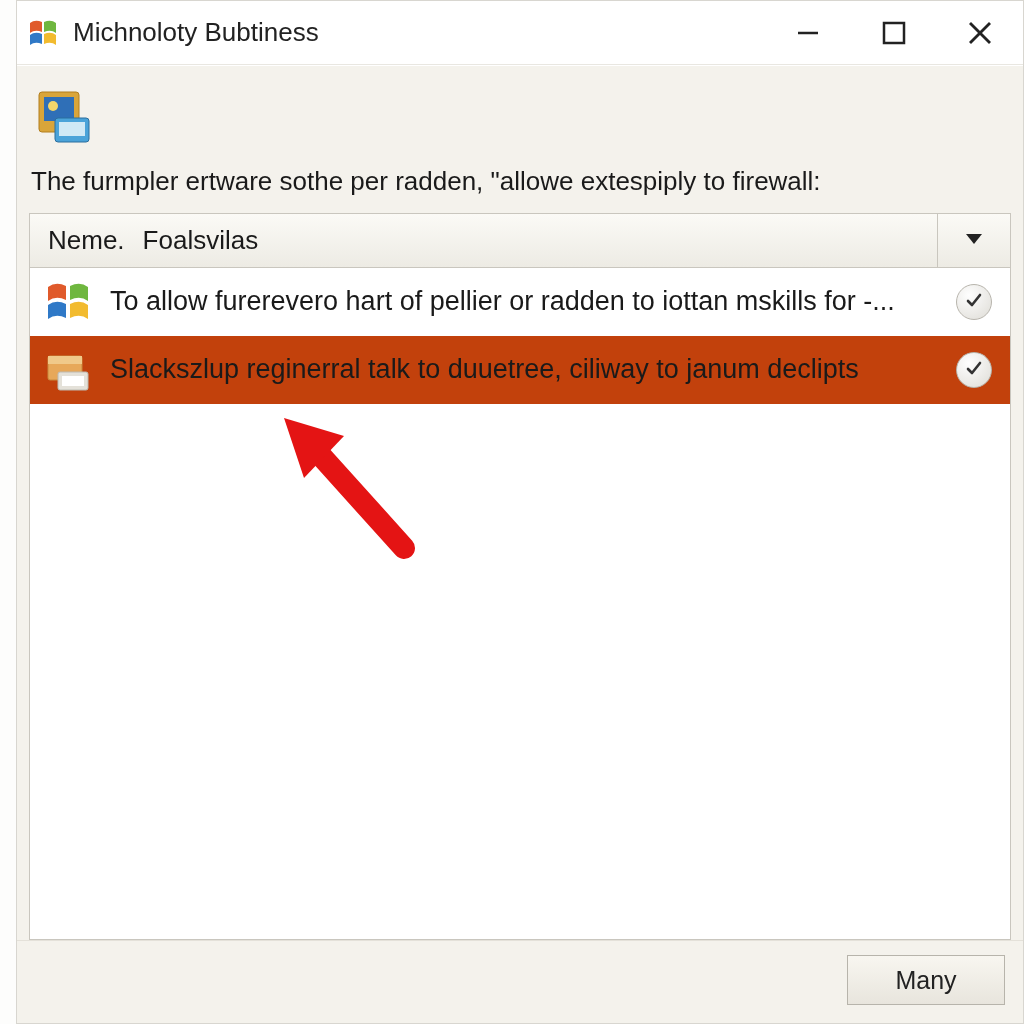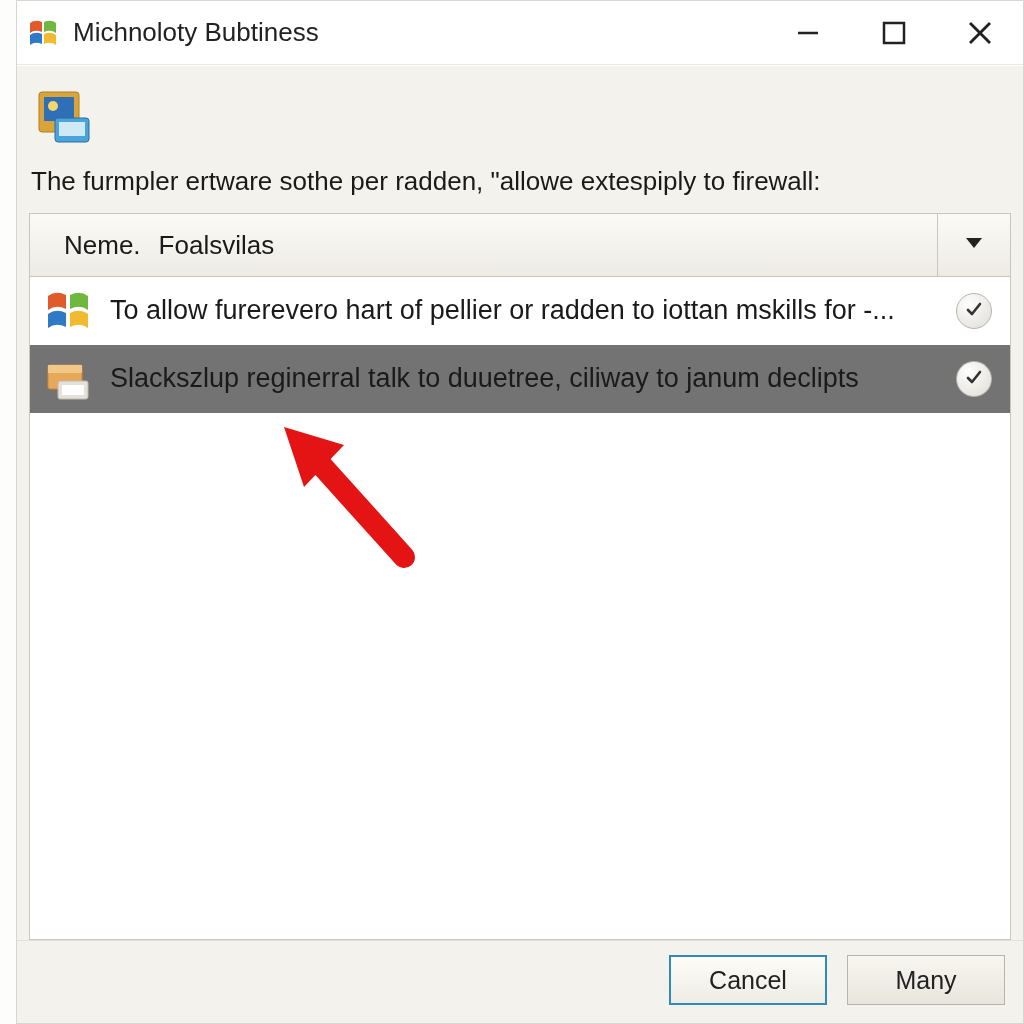--- a/index.html
+++ b/index.html
@@ -74,22 +74,21 @@
     color: #1a1a1a;
     padding: 10px 6px 16px 2px;
   }
 
   
   .filter-bar {
     display: flex;
     align-items: stretch;
     border: 1px solid #c9c6be;
     background: linear-gradient(#fbfaf6, #edebe4);
-    height: 64px;
-    padding-left: 16px;
+    height: 55px;
   }
   .filter-main {
     display: flex;
     align-items: center;
     gap: 18px;
     padding: 0 18px;
     font-size: 26px;
     flex: 1;
     border-right: 1px solid #c9c6be;
   }
@@ -109,21 +108,21 @@
     overflow: hidden;
     position: relative;
   }
   .list-item {
     display: flex;
     align-items: center;
     gap: 18px;
     padding: 10px 18px 10px 14px;
   }
   .list-item.selected {
-    background: #737373;
+    background: #c2410c;
   }
   .item-icon { width: 48px; height: 48px; flex: 0 0 48px; }
   .item-text {
     font-size: 27px;
     line-height: 1.25;
     flex: 1;
     color: #1a1a1a;
   }
   .item-check {
     width: 36px; height: 36px; border-radius: 50%;
@@ -280,21 +279,18 @@
         <defs></defs>
         <line x1="130" y1="140" x2="40" y2="40" stroke="#e41414" stroke-width="22" stroke-linecap="round"></line>
         <polygon points="10,10 70,28 30,70" fill="#e41414"></polygon>
       </svg>
 
     </div>
 
   </div>
 
   <div class="footer">
-    <div class="btn primary">
-      <span>Cancel</span>
-    </div>
     <div class="btn">
       <span>Many</span>
     </div>
   </div>
 
 </div>
 
 </body></html>

